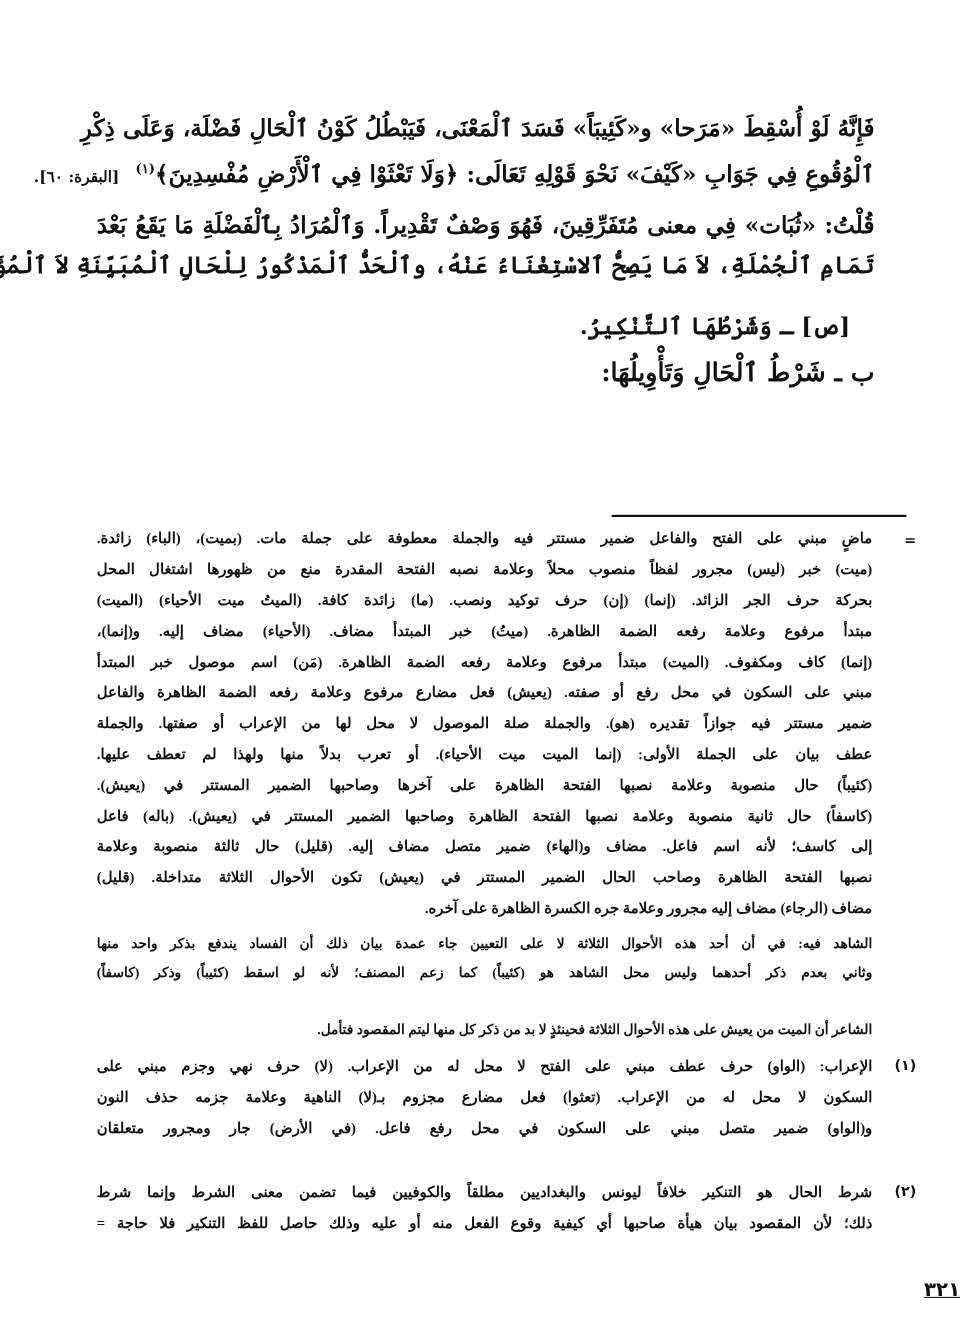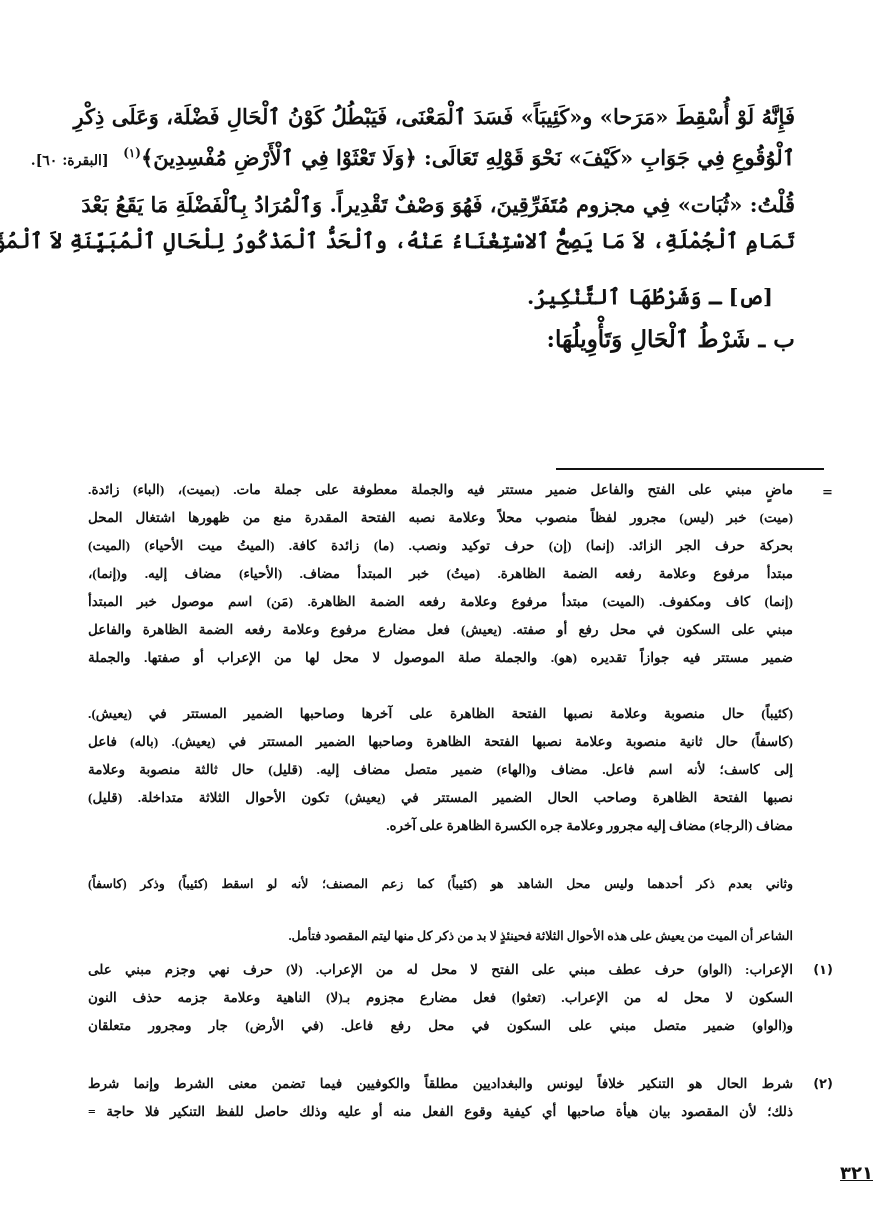--- a/index.html
+++ b/index.html
@@ -19,41 +19,43 @@
   .page-number { position:absolute; left:0; right:0; top:1162px; text-align:right;
                  font-family:"DejaVu Sans", sans-serif; font-weight:bold; font-size:18px;text-decoration:underline; }
 </style>
 </head>
 <body>
 
 <div class="page">
 
   <div class="main-line rtl" style="top:100px;"><span>فَإِنَّهُ لَوْ أُسْقِطَ «مَرَحا» و«كَئِيبَاً» فَسَدَ ٱلْمَعْنَى، فَيَبْطُلُ كَوْنُ ٱلْحَالِ فَضْلَة، وَعَلَى ذِكْرِ</span></div>
   <div class="main-line rtl" style="top:136px;"><span>ٱلْوُقُوعِ فِي جَوَابِ «كَيْفَ» نَحْوَ قَوْلِهِ تَعَالَى: ﴿وَلَا تَعْثَوْا فِي ٱلْأَرْضِ مُفْسِدِينَ﴾</span><span class="sup">(١)</span>&nbsp;&nbsp;<span style="font-size:14px">[البقرة: ٦٠].</span></div>
-  <div class="main-line rtl" style="top:188px;"><span>قُلْتُ: «ثُبَات» فِي مجزوم مُتَفَرِّقِينَ، فَهُوَ وَصْفٌ تَقْدِيراً. وَٱلْمُرَادُ بِٱلْفَضْلَةِ مَا يَقَعُ بَعْدَ</span></div>
+  <div class="main-line rtl" style="top:188px;"><span>قُلْتُ: «ثُبَات» فِي معنى مُتَفَرِّقِينَ، فَهُوَ وَصْفٌ تَقْدِيراً. وَٱلْمُرَادُ بِٱلْفَضْلَةِ مَا يَقَعُ بَعْدَ</span></div>
   <div class="main-line rtl short" style="top:224px;"><span>تَمَامِ ٱلْجُمْلَةِ، لاَ مَا يَصِحُّ ٱلاسْتِغْنَاءُ عَنْهُ، وٱلْحَدُّ ٱلْمَذْكُورُ لِلْحَالِ ٱلْمُبَيِّنَةِ لاَ ٱلْمُؤَكِّدَةِ.</span></div>
   <div class="main-line rtl short" style="top:280px; right:100px;"><span>[ص] ـ وَشَرْطُهَا ٱلتَّنْكِيرُ.</span></div>
   <div class="main-line rtl short" style="top:322px; font-size:23px;"><span>ب ـ شَرْطُ ٱلْحَالِ وَتَأْوِيلُهَا:</span></div>
 
   <div class="divider"></div>
 
   <div class="fn-marker" style="top:484px;">=</div>
   <div class="fn-line rtl" style="top:478px;">ماضٍ مبني على الفتح والفاعل ضمير مستتر فيه والجملة معطوفة على جملة مات. (بميت)، (الباء) زائدة.</div>
   <div class="fn-line rtl" style="top:506px;">(ميت) خبر (ليس) مجرور لفظاً منصوب محلاً وعلامة نصبه الفتحة المقدرة منع من ظهورها اشتغال المحل</div>
   <div class="fn-line rtl" style="top:534px;">بحركة حرف الجر الزائد. (إنما) (إن) حرف توكيد ونصب. (ما) زائدة كافة. (الميتُ ميت الأحياء) (الميت)</div>
   <div class="fn-line rtl" style="top:562px;">مبتدأ مرفوع وعلامة رفعه الضمة الظاهرة. (ميتُ) خبر المبتدأ مضاف. (الأحياء) مضاف إليه. و(إنما)،</div>
   <div class="fn-line rtl" style="top:590px;">(إنما) كاف ومكفوف. (الميت) مبتدأ مرفوع وعلامة رفعه الضمة الظاهرة. (مَن) اسم موصول خبر المبتدأ</div>
   <div class="fn-line rtl" style="top:618px;">مبني على السكون في محل رفع أو صفته. (يعيش) فعل مضارع مرفوع وعلامة رفعه الضمة الظاهرة والفاعل</div>
   <div class="fn-line rtl" style="top:646px;">ضمير مستتر فيه جوازاً تقديره (هو). والجملة صلة الموصول لا محل لها من الإعراب أو صفتها. والجملة</div>
+  <div class="fn-line rtl" style="top:674px;">عطف بيان على الجملة الأولى: (إنما الميت ميت الأحياء). أو تعرب بدلاً منها ولهذا لم تعطف عليها.</div>
   <div class="fn-line rtl" style="top:702px;">(كئيباً) حال منصوبة وعلامة نصبها الفتحة الظاهرة على آخرها وصاحبها الضمير المستتر في (يعيش).</div>
   <div class="fn-line rtl" style="top:730px;">(كاسفاً) حال ثانية منصوبة وعلامة نصبها الفتحة الظاهرة وصاحبها الضمير المستتر في (يعيش). (باله) فاعل</div>
   <div class="fn-line rtl" style="top:758px;">إلى كاسف؛ لأنه اسم فاعل. مضاف و(الهاء) ضمير متصل مضاف إليه. (قليل) حال ثالثة منصوبة وعلامة</div>
   <div class="fn-line rtl" style="top:786px;">نصبها الفتحة الظاهرة وصاحب الحال الضمير المستتر في (يعيش) تكون الأحوال الثلاثة متداخلة. (قليل)</div>
   <div class="fn-line rtl short" style="top:814px;">مضاف (الرجاء) مضاف إليه مجرور وعلامة جره الكسرة الظاهرة على آخره.</div>
 
+  <div class="fn-line rtl" style="top:846px; font-size:12.5px;">الشاهد فيه: في أن أحد هذه الأحوال الثلاثة لا على التعيين جاء عمدة بيان ذلك أن الفساد يندفع بذكر واحد منها</div>
   <div class="fn-line rtl" style="top:872px; font-size:12.5px;">وثاني بعدم ذكر أحدهما وليس محل الشاهد هو (كئيباً) كما زعم المصنف؛ لأنه لو اسقط (كئيباً) وذكر (كاسفاً)</div>
   <div class="fn-line rtl short" style="top:924px; font-size:12.5px;">الشاعر أن الميت من يعيش على هذه الأحوال الثلاثة فحينئذٍ لا بد من ذكر كل منها ليتم المقصود فتأمل.</div>
 
   <div class="fn-marker" style="top:962px;">(١)</div>
   <div class="fn-line rtl" style="top:958px;">الإعراب: (الواو) حرف عطف مبني على الفتح لا محل له من الإعراب. (لا) حرف نهي وجزم مبني على</div>
   <div class="fn-line rtl" style="top:986px;">السكون لا محل له من الإعراب. (تعثوا) فعل مضارع مجزوم بـ(لا) الناهية وعلامة جزمه حذف النون</div>
   <div class="fn-line rtl" style="top:1014px;">و(الواو) ضمير متصل مبني على السكون في محل رفع فاعل. (في الأرض) جار ومجرور متعلقان</div>
 
   <div class="fn-marker" style="top:1076px;">(٢)</div>
   <div class="fn-line rtl" style="top:1072px;">شرط الحال هو التنكير خلافاً ليونس والبغداديين مطلقاً والكوفيين فيما تضمن معنى الشرط وإنما شرط</div>

